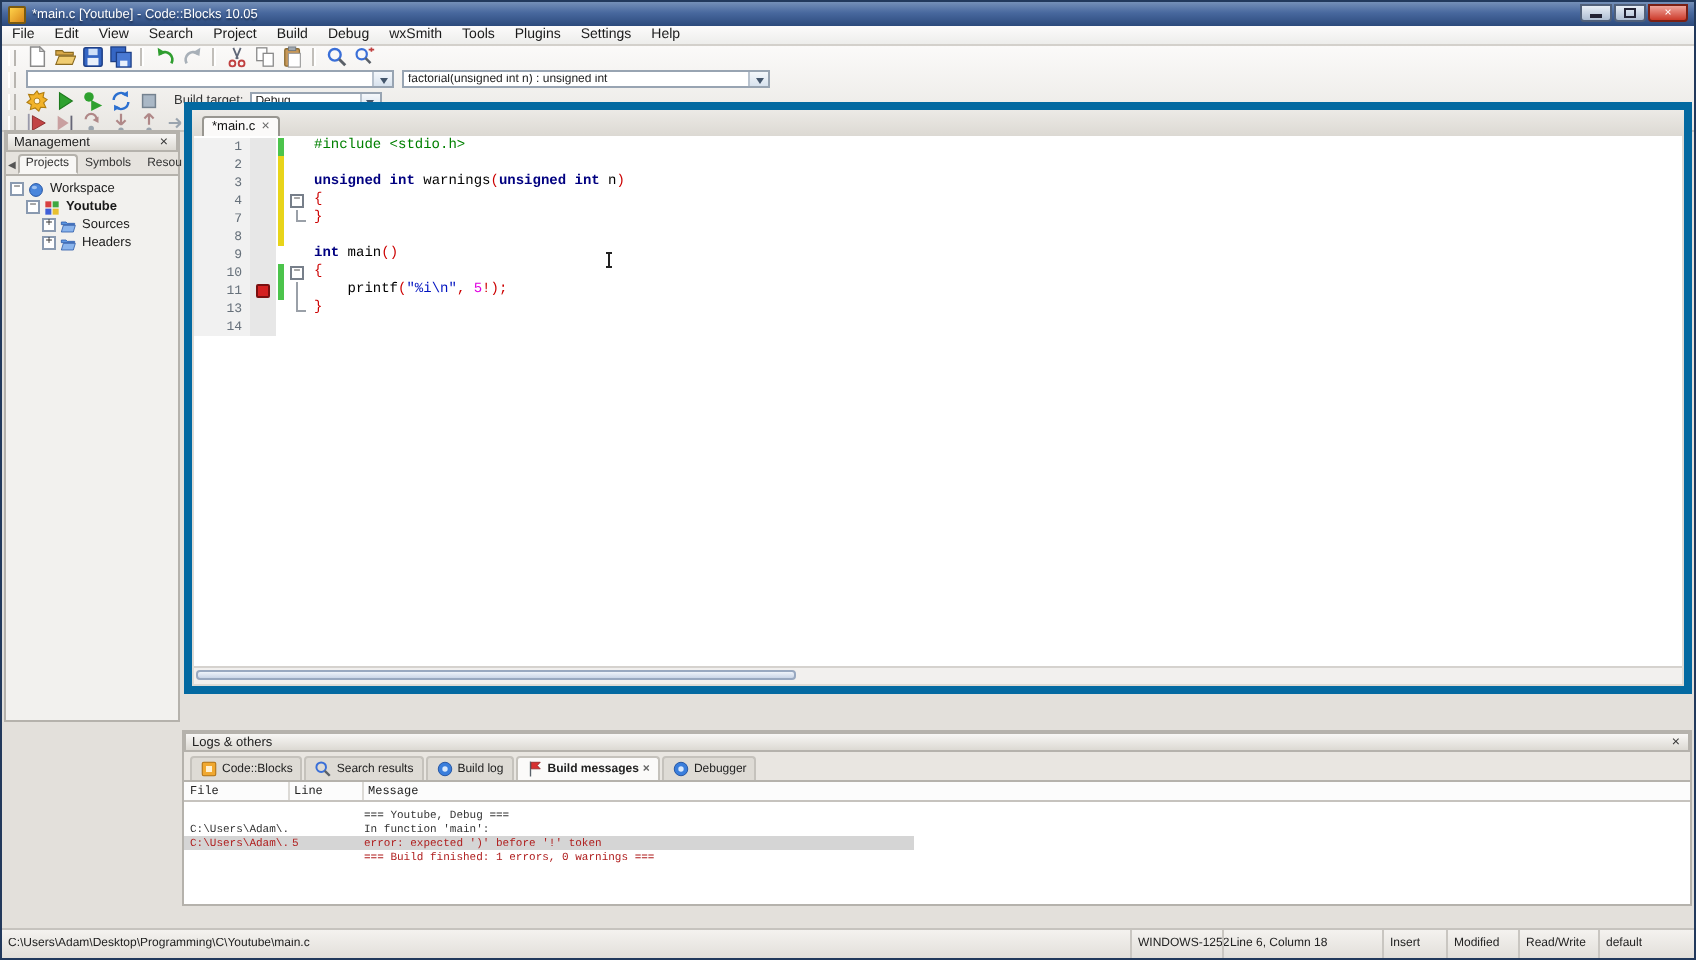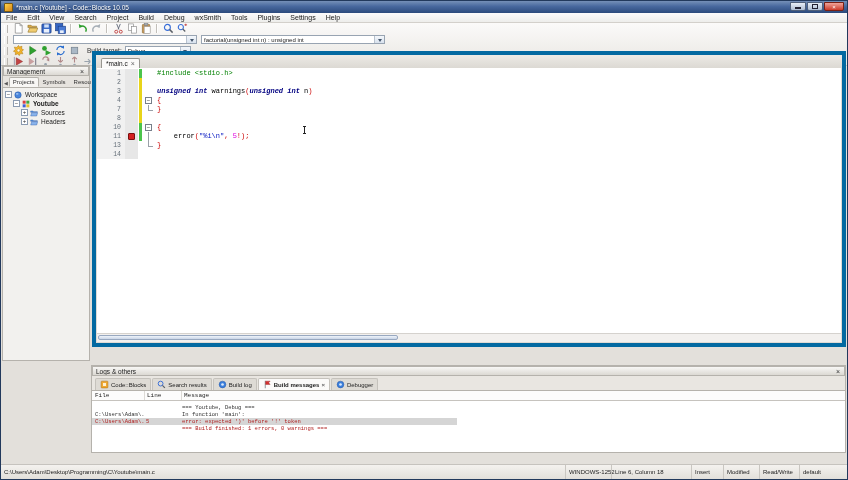--- a/index.html
+++ b/index.html
@@ -85,21 +85,21 @@
   .bar-green{background:#4cc44c;}
   .bar-yellow{background:#e8d41a;}
   .cl-fold{width:11px;flex:none;position:relative;}
   .fold-box{position:absolute;left:2px;top:1px;width:7px;height:7px;border:1px solid #777f8a;
     background:#fff;font:6px/5px "Liberation Sans",sans-serif;text-align:center;color:#333;
     box-sizing:border-box;font-style:normal;}
   .fold-vline{position:absolute;left:5px;top:0;width:1px;height:9px;background:#9aa0a8;}
   .fold-end{position:absolute;left:5px;top:0;width:4px;height:5px;
     border-left:1px solid #9aa0a8;border-bottom:1px solid #9aa0a8;}
   .cl-code{padding-left:3px;font:7px/9px "Liberation Mono",monospace;white-space:pre;color:#000;}
-  .tok-kw{color:#000080;font-weight:bold;font-style:italic;}
+  .tok-kw{color:#000080;font-weight:bold;}
   .tok-pre{color:#008000;}
   .tok-str{color:#0013c0;}
   .tok-num{color:#e000e0;}
   .tok-op{color:#cc0000;}
   .tok-id{color:#000;}
   #ibeam{position:absolute;left:205px;top:58px;width:5px;height:8px;}
   #ibeam::before,#ibeam::after{content:"";position:absolute;left:1px;width:3px;height:1px;background:#222;}
   #ibeam::before{top:0;} #ibeam::after{bottom:0;}
   #ibeam span{position:absolute;left:2px;top:0;width:1px;height:8px;background:#222;}
   #hscroll{position:absolute;left:1px;right:1px;bottom:1px;height:8px;background:#f2f0ee;border-top:1px solid #d5d2ce;}
@@ -475,20 +475,27 @@
           <div class="cl-row">
             <span class="cl-num">8</span>
             <span class="cl-sym"></span>
             <span class="cl-bar">
               <i class="bar-yellow"></i>
             </span>
             <span class="cl-fold"></span>
             <span class="cl-code"></span>
           </div>
           <div class="cl-row">
+            <span class="cl-num">9</span>
+            <span class="cl-sym"></span>
+            <span class="cl-bar"></span>
+            <span class="cl-fold"></span>
+            <span class="cl-code"><span class="tok-kw">int</span><span class="tok-id"> main</span><span class="tok-op">()</span></span>
+          </div>
+          <div class="cl-row">
             <span class="cl-num">10</span>
             <span class="cl-sym"></span>
             <span class="cl-bar">
               <i class="bar-green"></i>
             </span>
             <span class="cl-fold">
               <i class="fold-box">−</i>
             </span>
             <span class="cl-code"><span class="tok-op">{</span></span>
           </div>
@@ -496,21 +503,21 @@
             <span class="cl-num">11</span>
             <span class="cl-sym">
               <span class="bp"></span>
             </span>
             <span class="cl-bar">
               <i class="bar-green"></i>
             </span>
             <span class="cl-fold">
               <i class="fold-vline"></i>
             </span>
-            <span class="cl-code"><span class="tok-id">    error</span><span class="tok-op">(</span><span class="tok-str">"%i\n"</span><span class="tok-op">,</span><span class="tok-num"> 5</span><span class="tok-op">!);</span></span>
+            <span class="cl-code"><span class="tok-id">    printf</span><span class="tok-op">(</span><span class="tok-str">"%i\n"</span><span class="tok-op">,</span><span class="tok-num"> 5</span><span class="tok-op">!);</span></span>
           </div>
           <div class="cl-row">
             <span class="cl-num">13</span>
             <span class="cl-sym"></span>
             <span class="cl-bar"></span>
             <span class="cl-fold">
               <i class="fold-end"></i>
             </span>
             <span class="cl-code"><span class="tok-op">}</span></span>
           </div>

